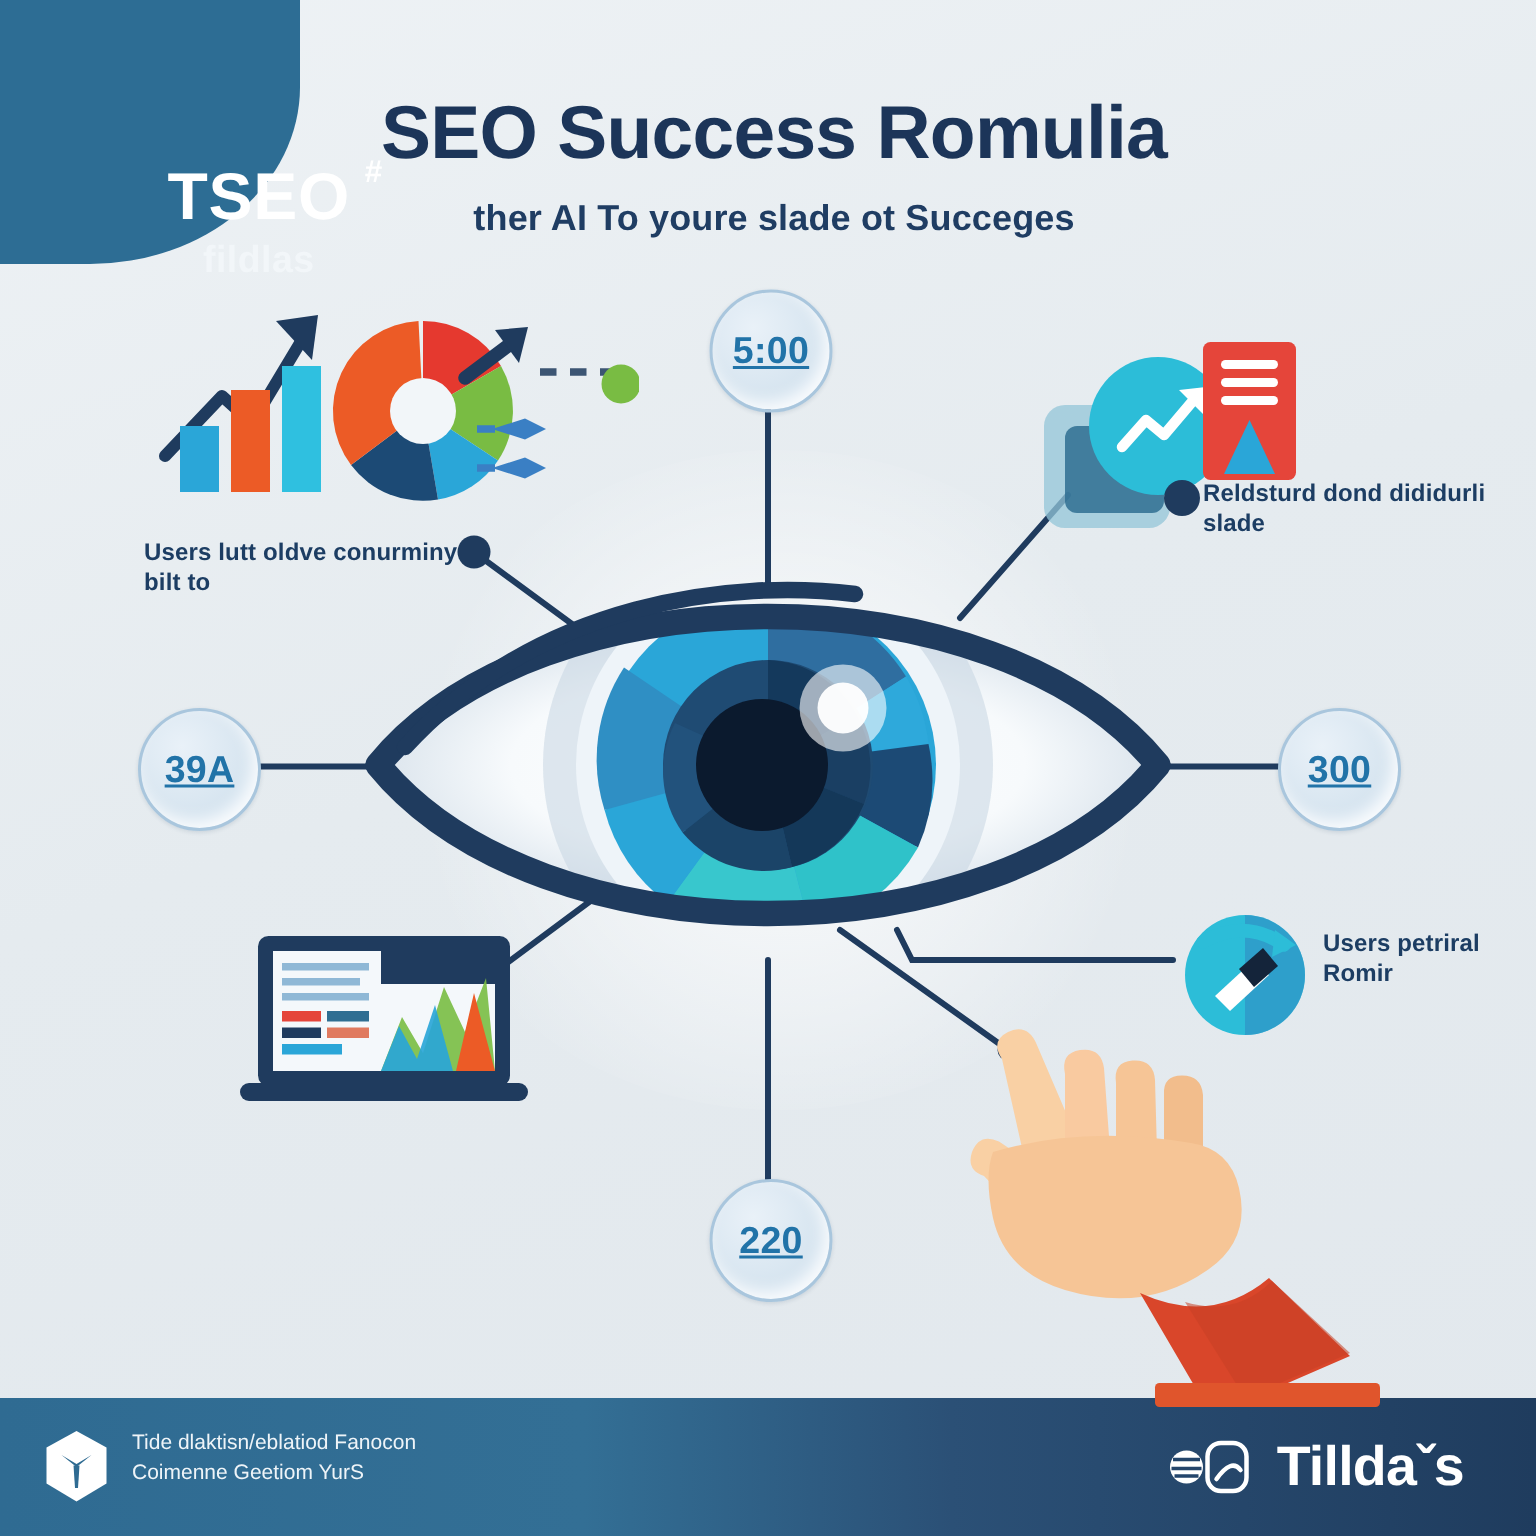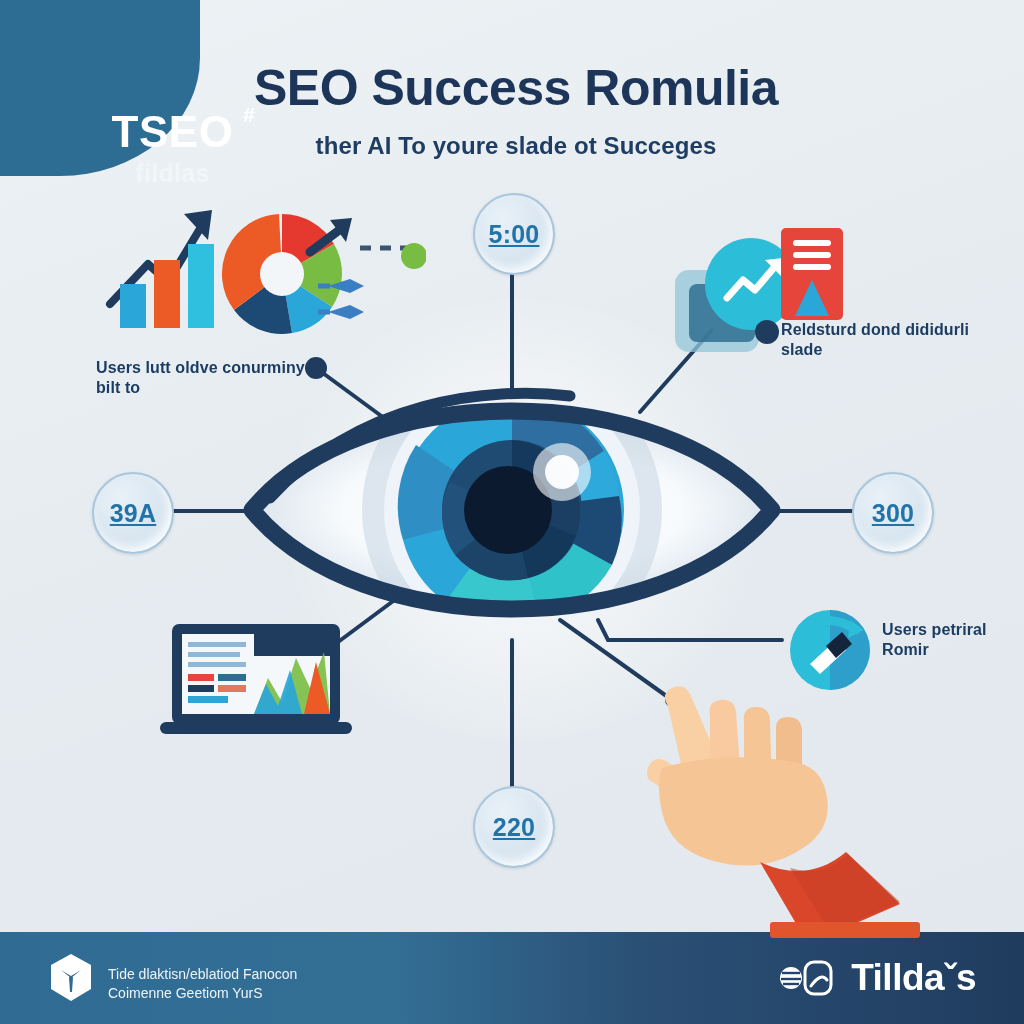--- a/index.html
+++ b/index.html
@@ -139,21 +139,21 @@
     font-weight: bold;
     line-height: 1.28;
     letter-spacing: 0.1px;
   }
 
   
   #cluster-analytics { left: 96px; top: 198px; width: 330px; }
   #cluster-analytics .cluster-caption { margin-top: 6px; width: 230px; }
 
   
-  #cluster-report { left: 671px; top: 228px; width: 320px; }
+  #cluster-report { left: 692px; top: 228px; width: 320px; }
   #cluster-report .cluster-caption {
     position: absolute; left: 110px; top: 92px; width: 200px;
   }
 
   
   #cluster-laptop { left: 158px; top: 622px; width: 300px; }
   #cluster-laptop .cluster-caption { margin-top: 10px; width: 215px; }
 
   
   #cluster-users { left: 786px; top: 606px; width: 230px; }
@@ -165,24 +165,24 @@
   .footer {
     position: absolute;
     left: 0;
     bottom: 0;
     width: 1024px;
     height: 92px;
     background: linear-gradient(90deg, #2f6b92 0%, #336f95 38%, #2b5076 62%, #1f3c5e 100%);
   }
   .footer-left {
     position: absolute;
-    left: 48px;
+    left: 28px;
     top: 20px;
     display: flex;
-    align-items: flex-end;
+    align-items: flex-start;
     gap: 14px;
   }
   .footer-text {
     color: #eef4f8;
     font-size: 14px;
     line-height: 1.4;
     font-weight: normal;
   }
   .footer-right {
     position: absolute;

